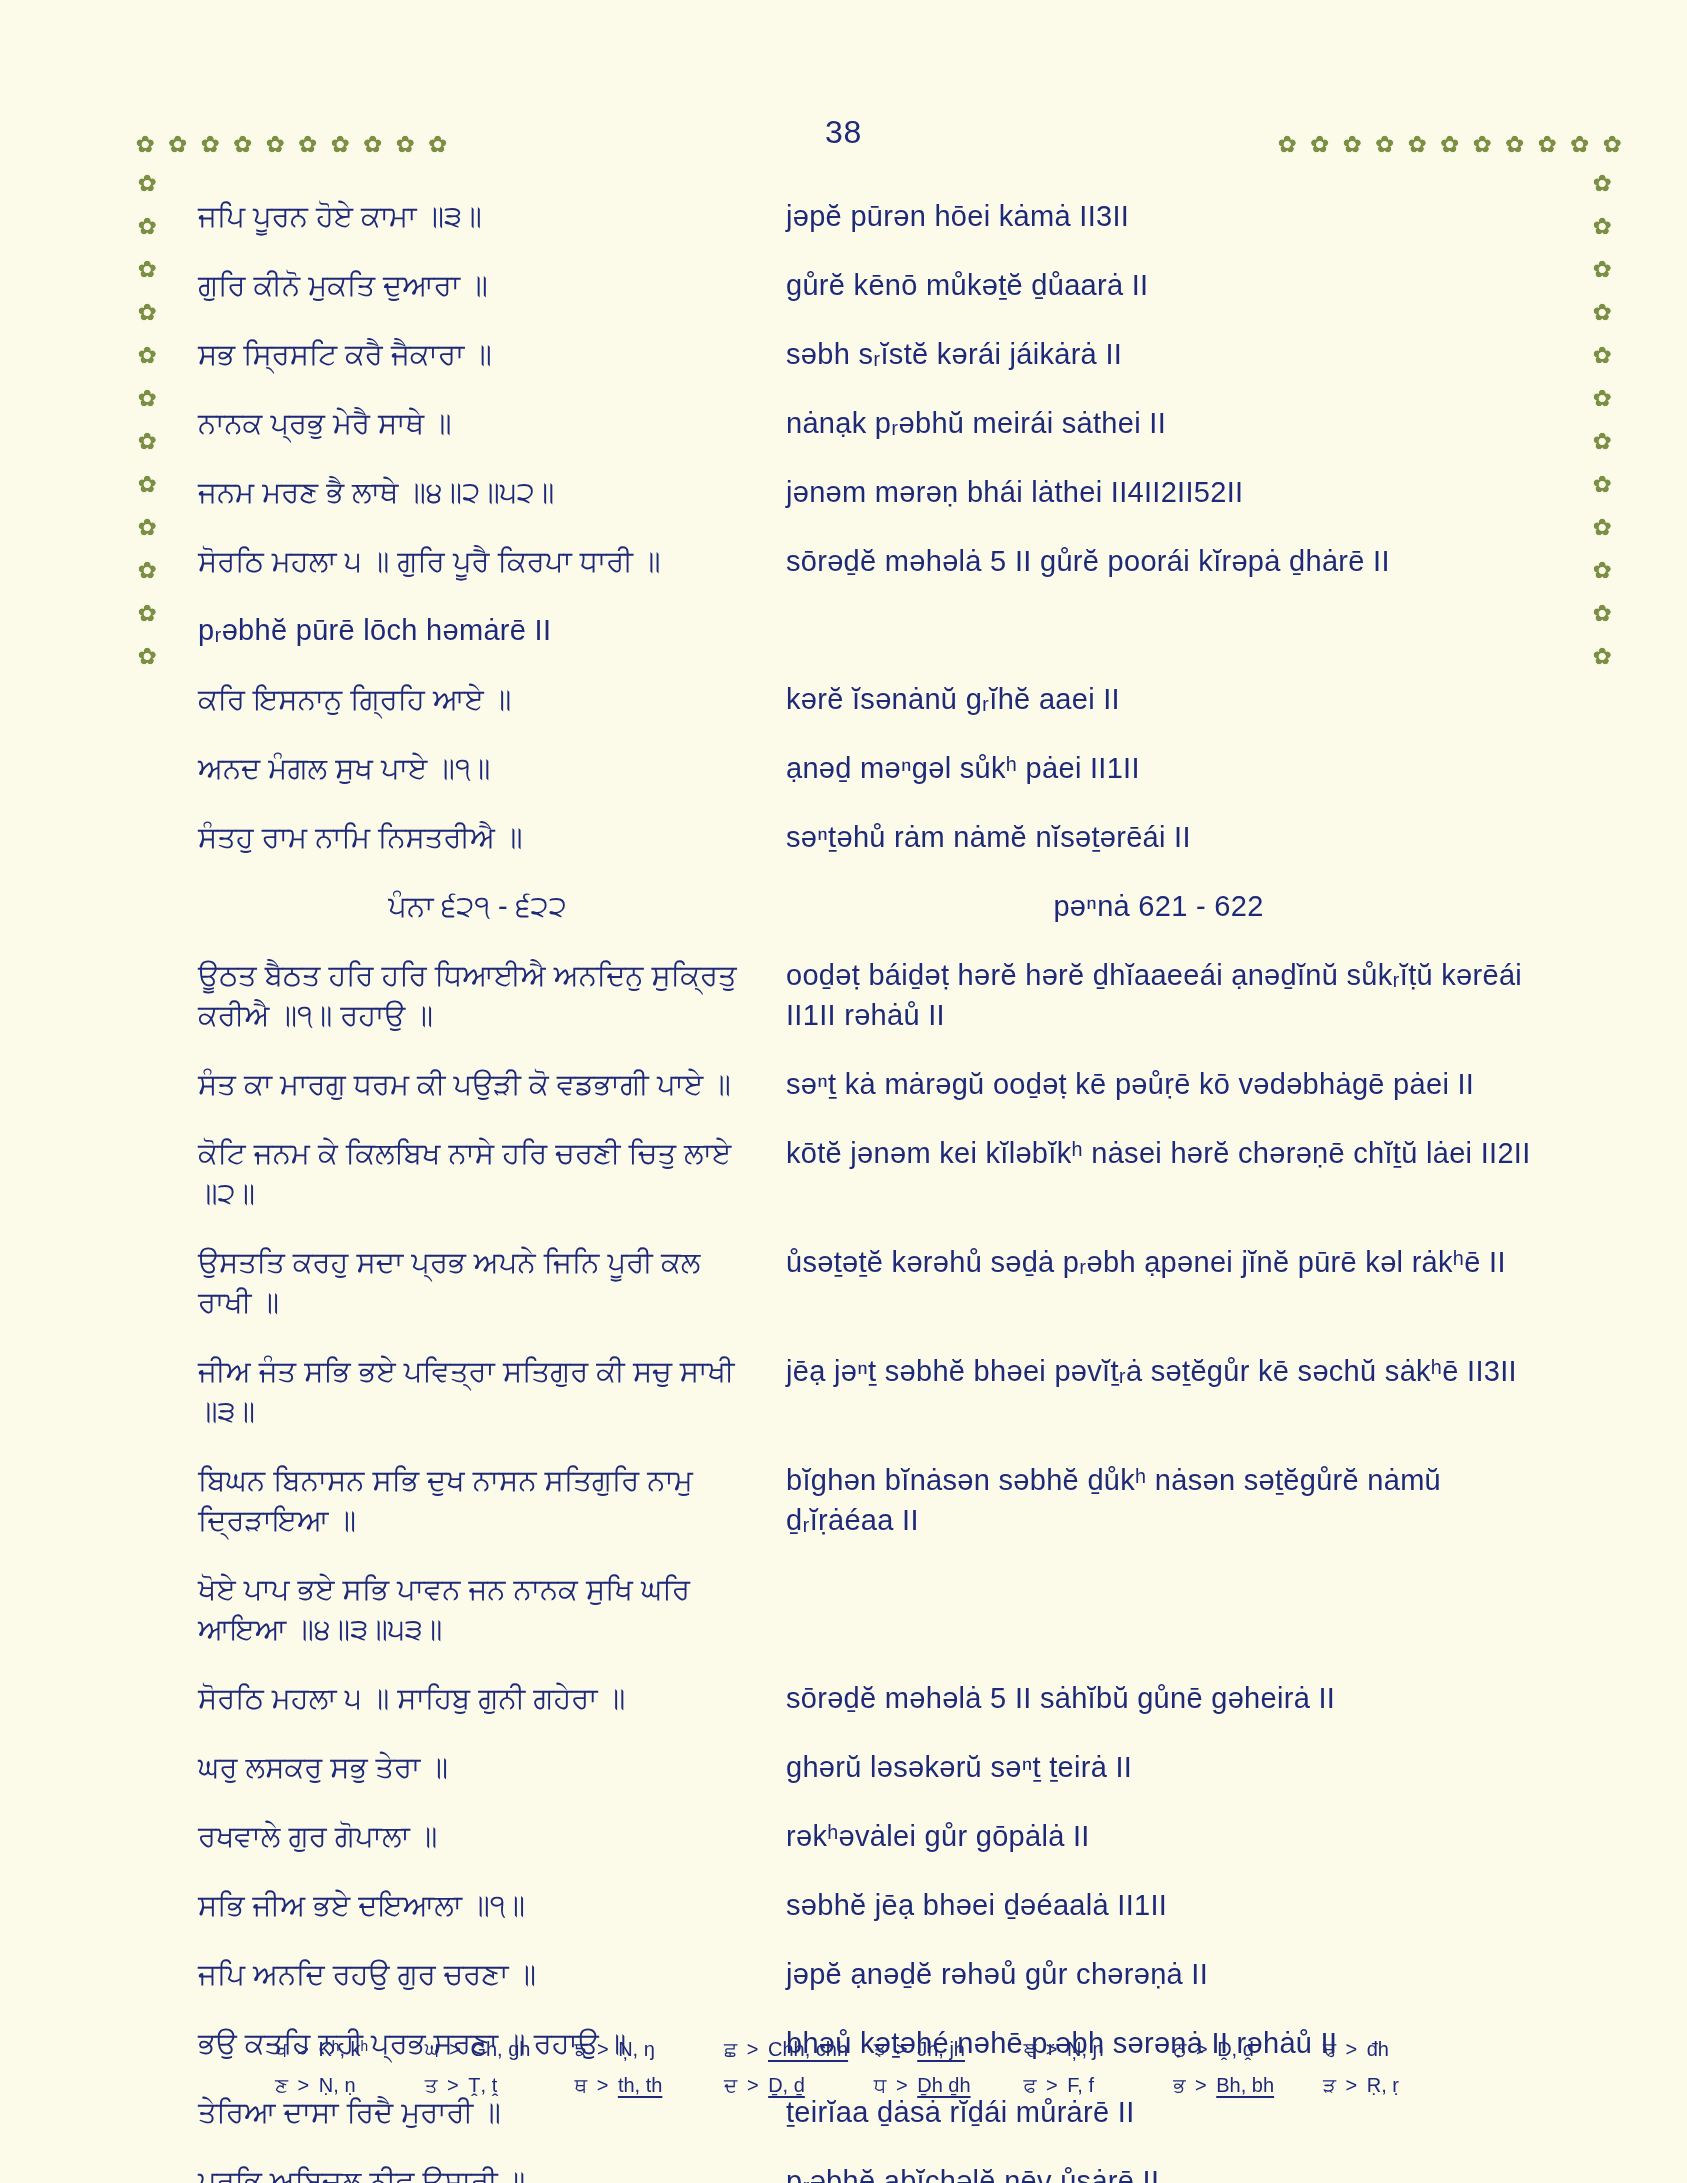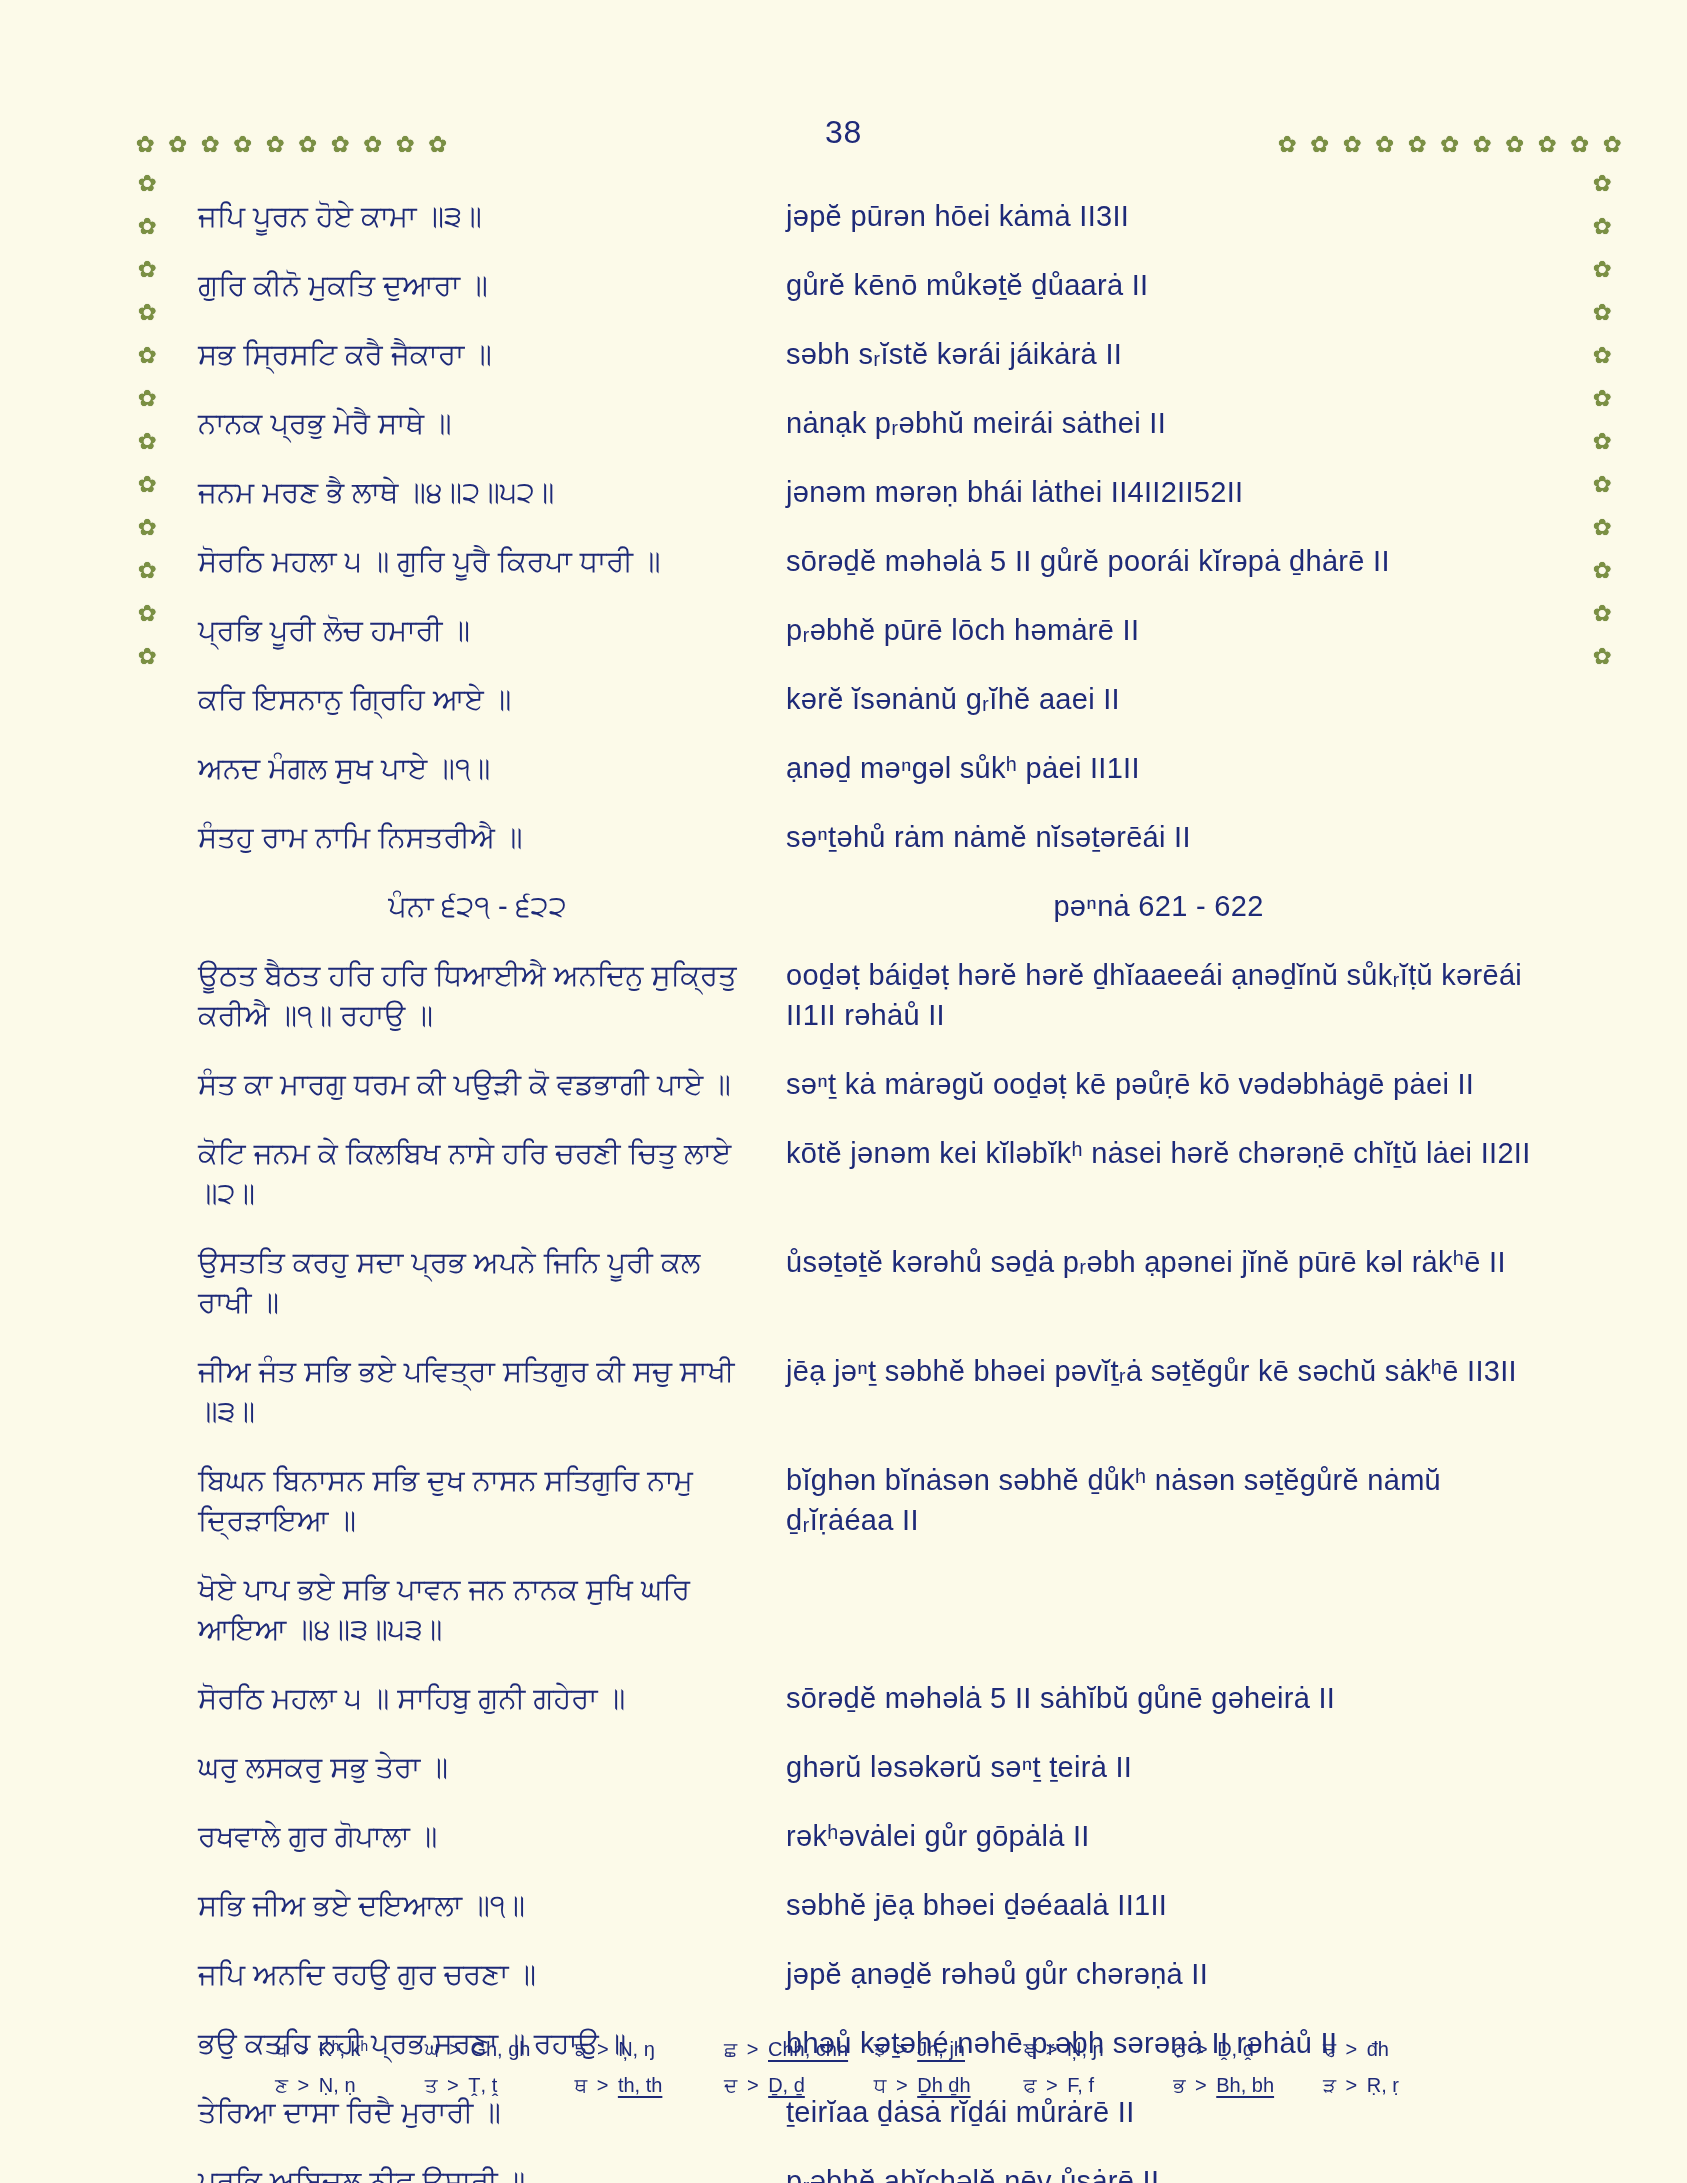--- a/index.html
+++ b/index.html
@@ -143,21 +143,20 @@
       </div>
       <div class="verse-row">
         <div class="gurmukhi">ਜਨਮ ਮਰਣ ਭੈ ਲਾਥੇ ॥੪॥੨॥੫੨॥</div>
         <div class="translit">jənəm  mərəṇ  bhái  lȧthei II4II2II52II</div>
       </div>
       <div class="verse-row">
         <div class="gurmukhi">ਸੋਰਠਿ ਮਹਲਾ ੫ ॥ ਗੁਰਿ ਪੂਰੈ ਕਿਰਪਾ ਧਾਰੀ ॥</div>
         <div class="translit">sōrəḏĕ məhəlȧ 5 II gůrĕ poorái  kĭrəpȧ  ḏhȧrē II</div>
       </div>
       <div class="verse-row">
-        <div class="gurmukhi">ਪ੍ਰਭਿ ਪੂਰੀ ਲੋਚ ਹਮਾਰੀ ॥</div>
         <div class="translit">pᵣəbhĕ  pūrē  lōch  həmȧrē II</div>
       </div>
       <div class="verse-row">
         <div class="gurmukhi">ਕਰਿ ਇਸਨਾਨੁ ਗ੍ਰਿਹਿ ਆਏ ॥</div>
         <div class="translit">kərĕ  ĭsənȧnŭ  gᵣĭhĕ  aaei II</div>
       </div>
       <div class="verse-row">
         <div class="gurmukhi">ਅਨਦ ਮੰਗਲ ਸੁਖ ਪਾਏ ॥੧॥</div>
         <div class="translit">ạnəḏ  məⁿgəl  sůkʰ pȧei II1II</div>
       </div>

